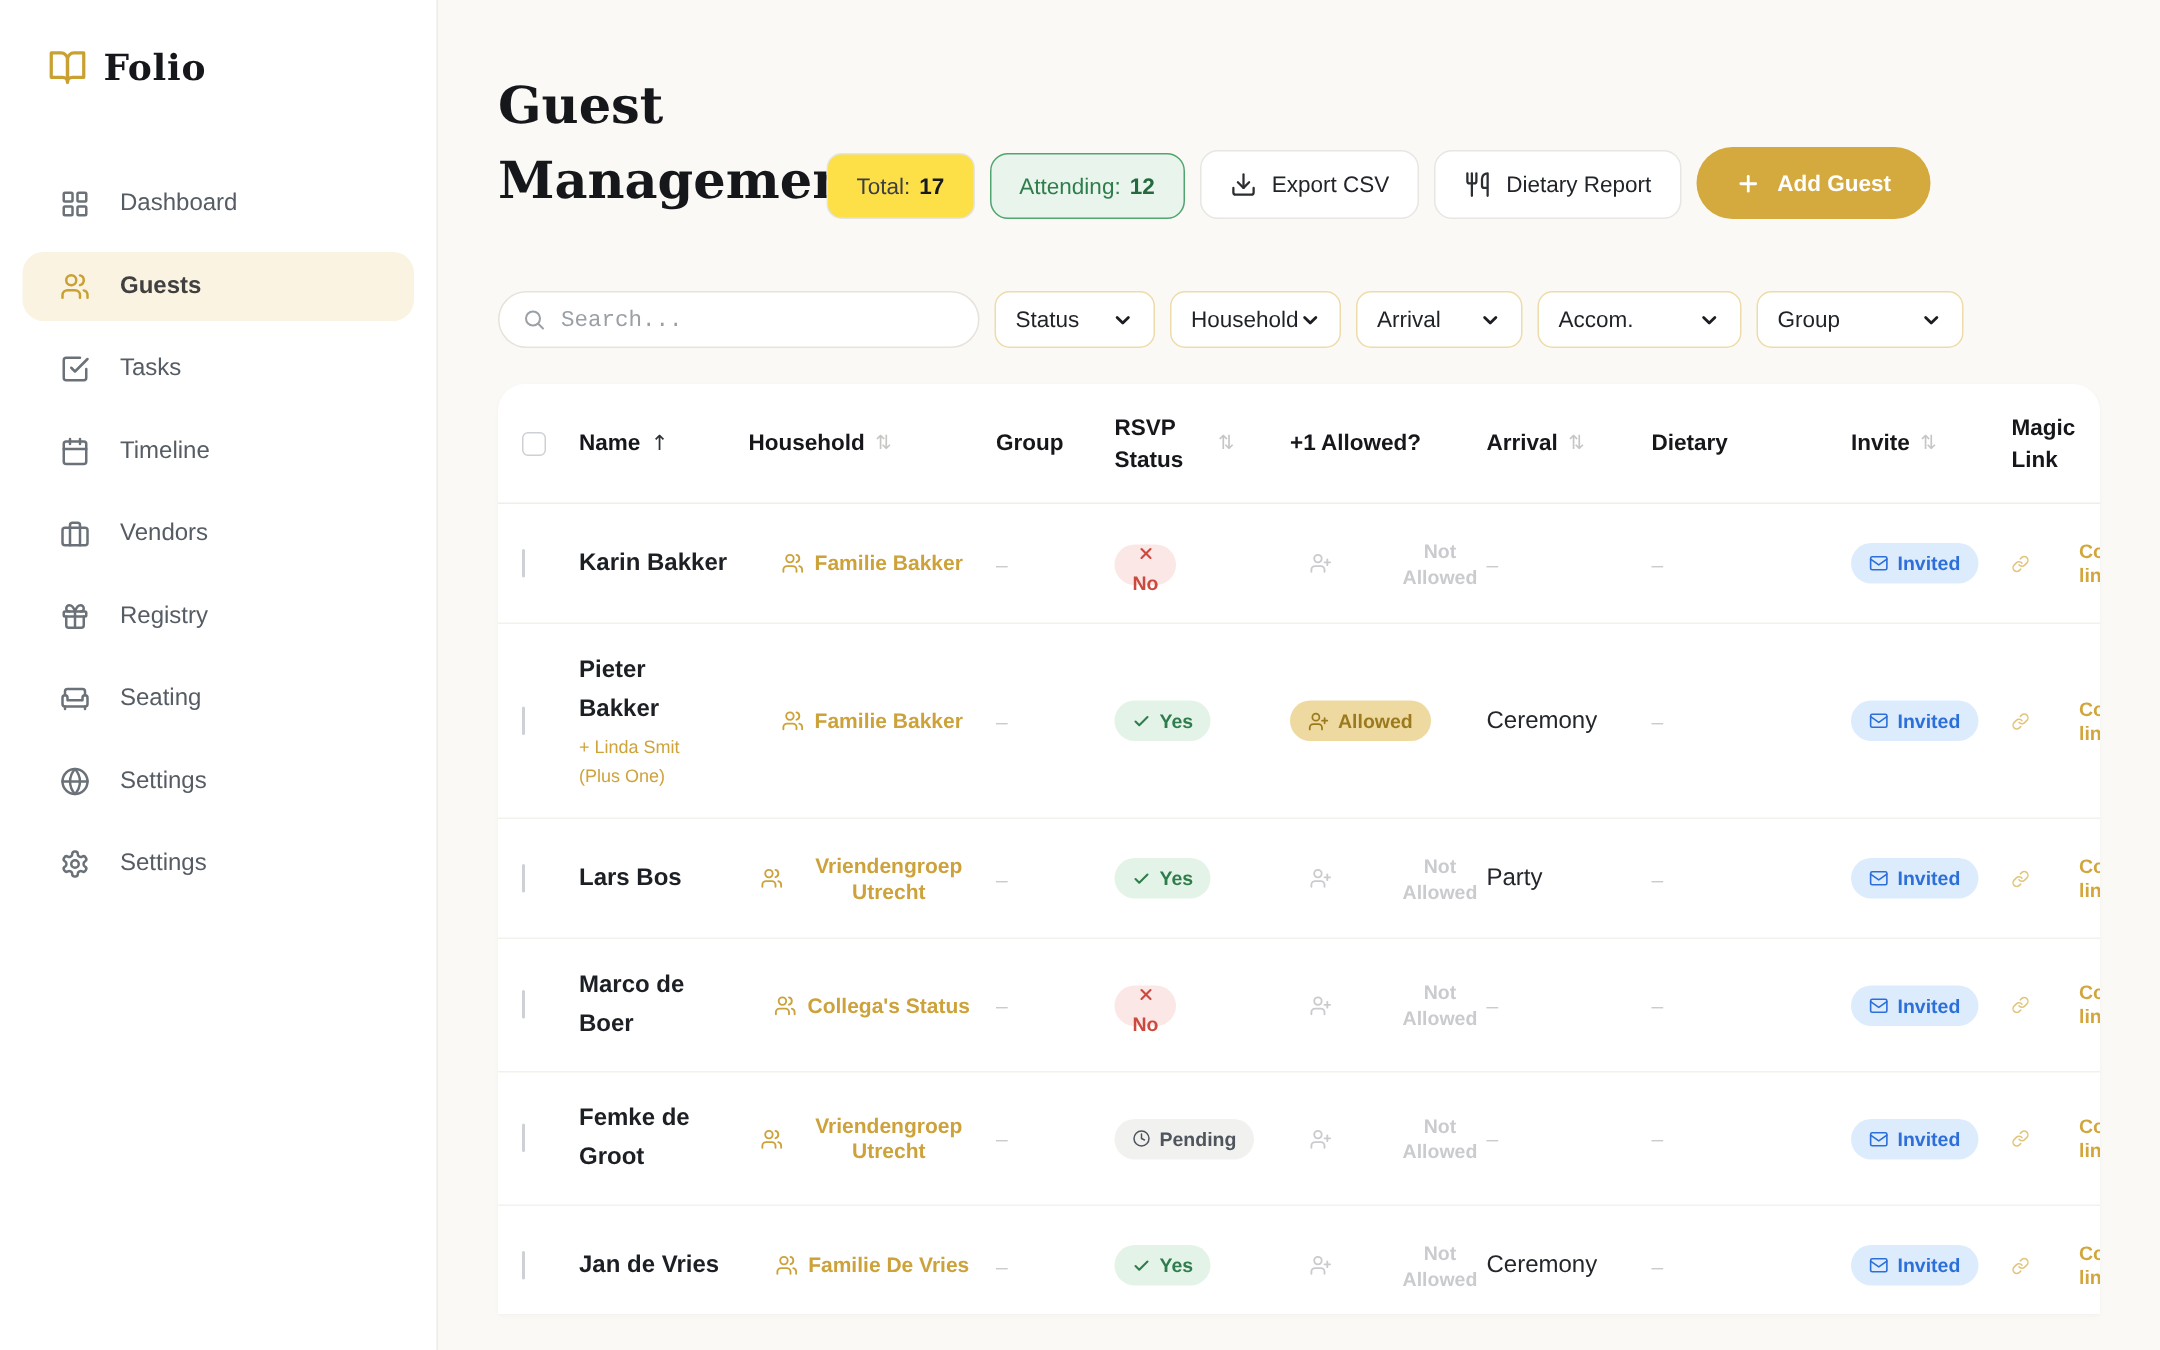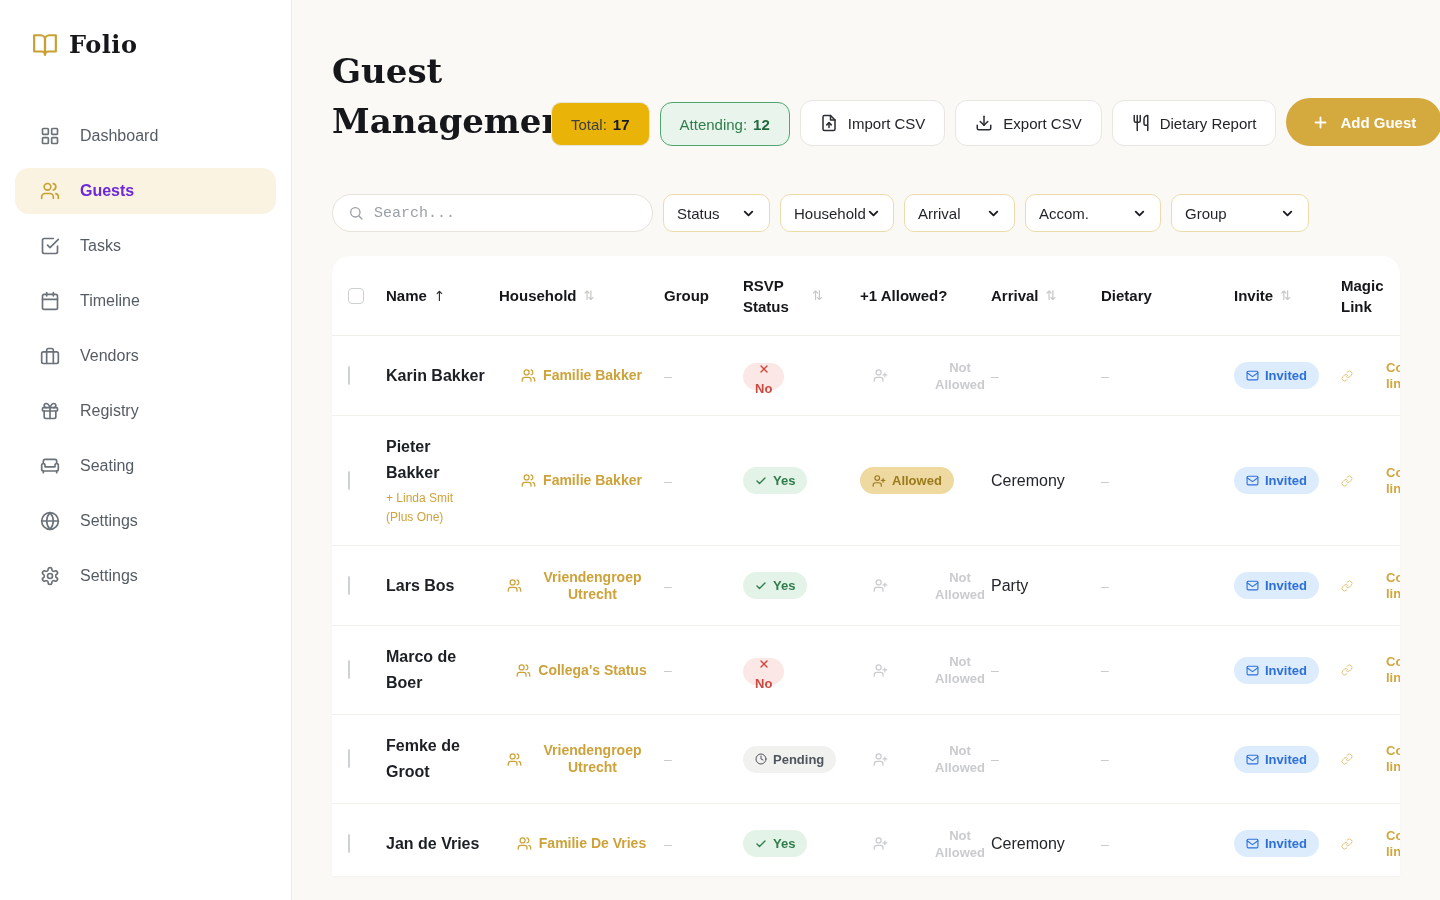--- a/index.html
+++ b/index.html
@@ -7,28 +7,28 @@
   body { display:flex; background:#faf9f6; font-family:"Liberation Sans",sans-serif; color:#1c1f24; }
 
   
   .sidebar { width:292px; min-width:292px; background:#fff; border-right:1px solid #ececea; padding:30px 15px 12px 15px; }
   .logo { display:flex; align-items:center; gap:11px; padding:0 17px; margin-bottom:54px; }
   .logo-icon { color:#c9a032; display:flex; }
   .logo-text { font-family:"DejaVu Serif",serif; font-weight:700; font-size:24px; color:#15171a; letter-spacing:.5px; }
   .nav-item { display:flex; align-items:center; gap:20px; padding:13px 25px; border-radius:14px; margin-bottom:9px;
               color:#565c64; font-size:16px; cursor:pointer; }
   .nav-item .nico { display:flex; color:#6b7178; }
-  .nav-item.active { background:#faf3e1; color:#6d28d9; font-weight:700;align-items:center; }
+  .nav-item.active { background:#faf3e1; color:#404040; font-weight:700;align-items:center; }
   .nav-item.active .nico { color:#c9a032; }
 
   
   .main { flex:1; padding:46px 40px 0 40px; min-width:0; }
   .page-header { display:flex; align-items:flex-end; gap:10px; }
   .page-title { font-family:"DejaVu Serif",serif; font-weight:700; font-size:34px; line-height:50px; color:#15171a; width:209px; }
-  .stat-badge { display:flex; align-items:center; gap:6px; height:44px; padding:0 19px; background:#eab308;
+  .stat-badge { display:flex; align-items:center; gap:6px; height:44px; padding:0 19px; background:#fde047;
                 border:1px solid #e5e4e0; border-radius:10px; font-size:15px; color:#3b3e43; white-space:nowrap; }
   .stat-badge b { color:#17191c; }
   .stat-badge.green { background:#e9f5ec; border:1.5px solid #51a56f; color:#2e7d4b; border-radius:12px; }
   .stat-badge.green b { color:#256a3e; }
   .btn { display:flex; align-items:center; gap:10px; height:46px; padding:0 19px; background:#fff; border:1px solid #e7e6e2;
          border-radius:12px; font-size:15px; color:#212429; cursor:pointer; white-space:nowrap; }
   .btn .bico { display:flex; color:#2a2d31; }
   .btn-primary { background:#d4a93d; border:none; border-radius:999px; color:#fff; font-weight:700; height:48px; padding:0 26px; gap:11px; }
   .btn-primary .bico { color:#fff; }
 
@@ -197,31 +197,20 @@
       <span>Total:</span>
       <b>17</b>
     </div>
     <div class="stat-badge green">
       <span>Attending:</span>
       <b>12</b>
     </div>
     <button class="btn">
       <span class="bico">
         <svg width="18" height="18" viewBox="0 0 24 24" fill="none" stroke="currentColor" stroke-width="2" stroke-linecap="round" stroke-linejoin="round">
-            <path d="M14 2H6a2 2 0 0 0-2 2v16a2 2 0 0 0 2 2h12a2 2 0 0 0 2-2V8z"></path>
-            <polyline points="14 2 14 8 20 8"></polyline>
-            <path d="M12 18v-6"></path>
-            <path d="m9 14.5 3-3 3 3"></path>
-          </svg>
-      </span>
-      <span>Import CSV</span>
-    </button>
-    <button class="btn">
-      <span class="bico">
-        <svg width="18" height="18" viewBox="0 0 24 24" fill="none" stroke="currentColor" stroke-width="2" stroke-linecap="round" stroke-linejoin="round">
             <path d="M21 15v4a2 2 0 0 1-2 2H5a2 2 0 0 1-2-2v-4"></path>
             <polyline points="7 10 12 15 17 10"></polyline>
             <line x1="12" y1="15" x2="12" y2="3"></line>
           </svg>
       </span>
       <span>Export CSV</span>
     </button>
     <button class="btn">
       <span class="bico">
         <svg width="18" height="18" viewBox="0 0 24 24" fill="none" stroke="currentColor" stroke-width="2" stroke-linecap="round" stroke-linejoin="round">

